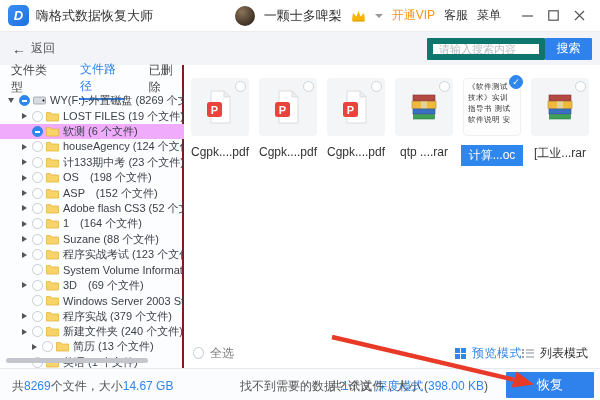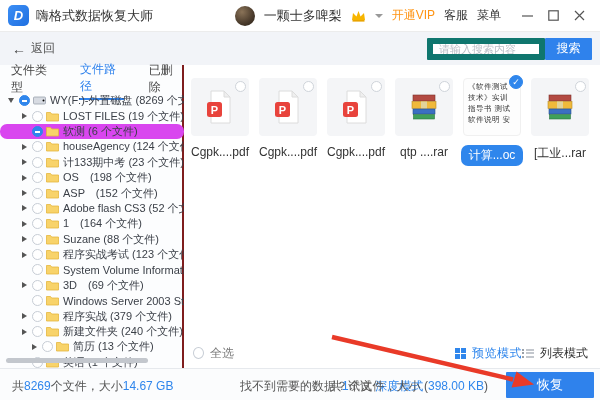--- a/index.html
+++ b/index.html
@@ -38,21 +38,21 @@
                 cursor:pointer; border-radius:1px; }
 
   
   .sidebar { position:absolute; left:0; top:65px; width:184px; height:303px; background:#fcfdfe;
              border-right:2px solid #7f1d1d; }
   .tabs { display:flex; align-items:center; height:24px; padding-left:10px; gap:24px; margin-top:2px; }
   .tab { font-size:12px; color:#444; cursor:pointer; padding:3px 1px; }
   .tab.active { color:#2f82ec; border-bottom:2px solid #2f82ec; }
   .tree { position:absolute; left:0; top:28px; width:184px; height:275px; overflow:hidden; }
   .tree-row { height:15.4px; display:flex; align-items:center; white-space:nowrap; overflow:hidden; cursor:pointer; }
-  .tree-row.selected { background:#d946ef;border-radius:7px; }
+  .tree-row.selected { background:#f0abfc; }
   .t-arrow { width:10px; flex:0 0 10px; display:flex; align-items:center; justify-content:center; }
   .t-arrow.closed::before { content:""; border-left:5px solid #555; border-top:3.5px solid transparent;
                             border-bottom:3.5px solid transparent; }
   .t-arrow.open::before { content:""; border-top:5px solid #555; border-left:3.5px solid transparent;
                           border-right:3.5px solid transparent; }
   .chk { width:11px; height:11px; flex:0 0 11px; border-radius:50%; border:1px solid #c7cdd5; background:#fff;
          margin:0 3px; position:relative; }
   .chk.partial { background:#2f86ec; border-color:#2f86ec; }
   .chk.partial::after { content:""; position:absolute; left:2px; top:4.2px; width:5.4px; height:1.6px; background:#fff; }
   .ticon { flex:0 0 14px; display:flex; align-items:center; }
@@ -65,21 +65,21 @@
   .tile { position:absolute; top:13px; width:58px; height:58px; background:#f4f5f7; border-radius:4px; cursor:pointer; }
   .tile.doc { background:#fdfdfd; border:1px solid #f0f0f0; padding:3px 4px; }
   .tile-icon-wrap { width:100%; height:100%; display:flex; align-items:center; justify-content:center; }
   .tile-chk { position:absolute; right:3px; top:3px; width:11px; height:11px; border-radius:50%;
               border:1px solid #cfd4da; background:#fff; }
   .tile-chk.checked { right:-3px; top:-4px; width:14px; height:14px; background:#2f86ec; border-color:#2f86ec;
                       display:flex; align-items:center; justify-content:center; color:#fff; font-size:9px; }
   .preview { font-size:7.5px; line-height:1.45; color:#333; letter-spacing:0.5px; }
   .fname { position:absolute; top:80px; width:70px; text-align:center; font-size:12px; color:#333;
            white-space:nowrap; overflow:hidden; }
-  .fname.sel { background:#2f86ec; color:#fff; border-radius:7px; padding:2px 0; width:62px; }
+  .fname.sel { background:#2f86ec; color:#fff; border-radius:0; padding:2px 0; width:62px; }
 
   .cfooter { position:absolute; left:0; bottom:6px; width:100%; display:flex; align-items:center; padding:0 12px 0 8px; }
   .selall { display:flex; align-items:center; gap:6px; cursor:pointer; }
   .selall .chk { margin:0; width:12px; height:12px; }
   .selall-label { font-size:12px; color:#777; }
   .modes { margin-left:auto; display:flex; align-items:center; }
   .mode { display:flex; align-items:center; gap:6px; cursor:pointer; font-size:12px; }
   .mode.preview { color:#2f86ec; }
   .mode.list { color:#333; }
   .gridicon { width:11px; height:11px; display:grid; grid-template-columns:5px 5px; grid-template-rows:5px 5px; gap:1px; }

